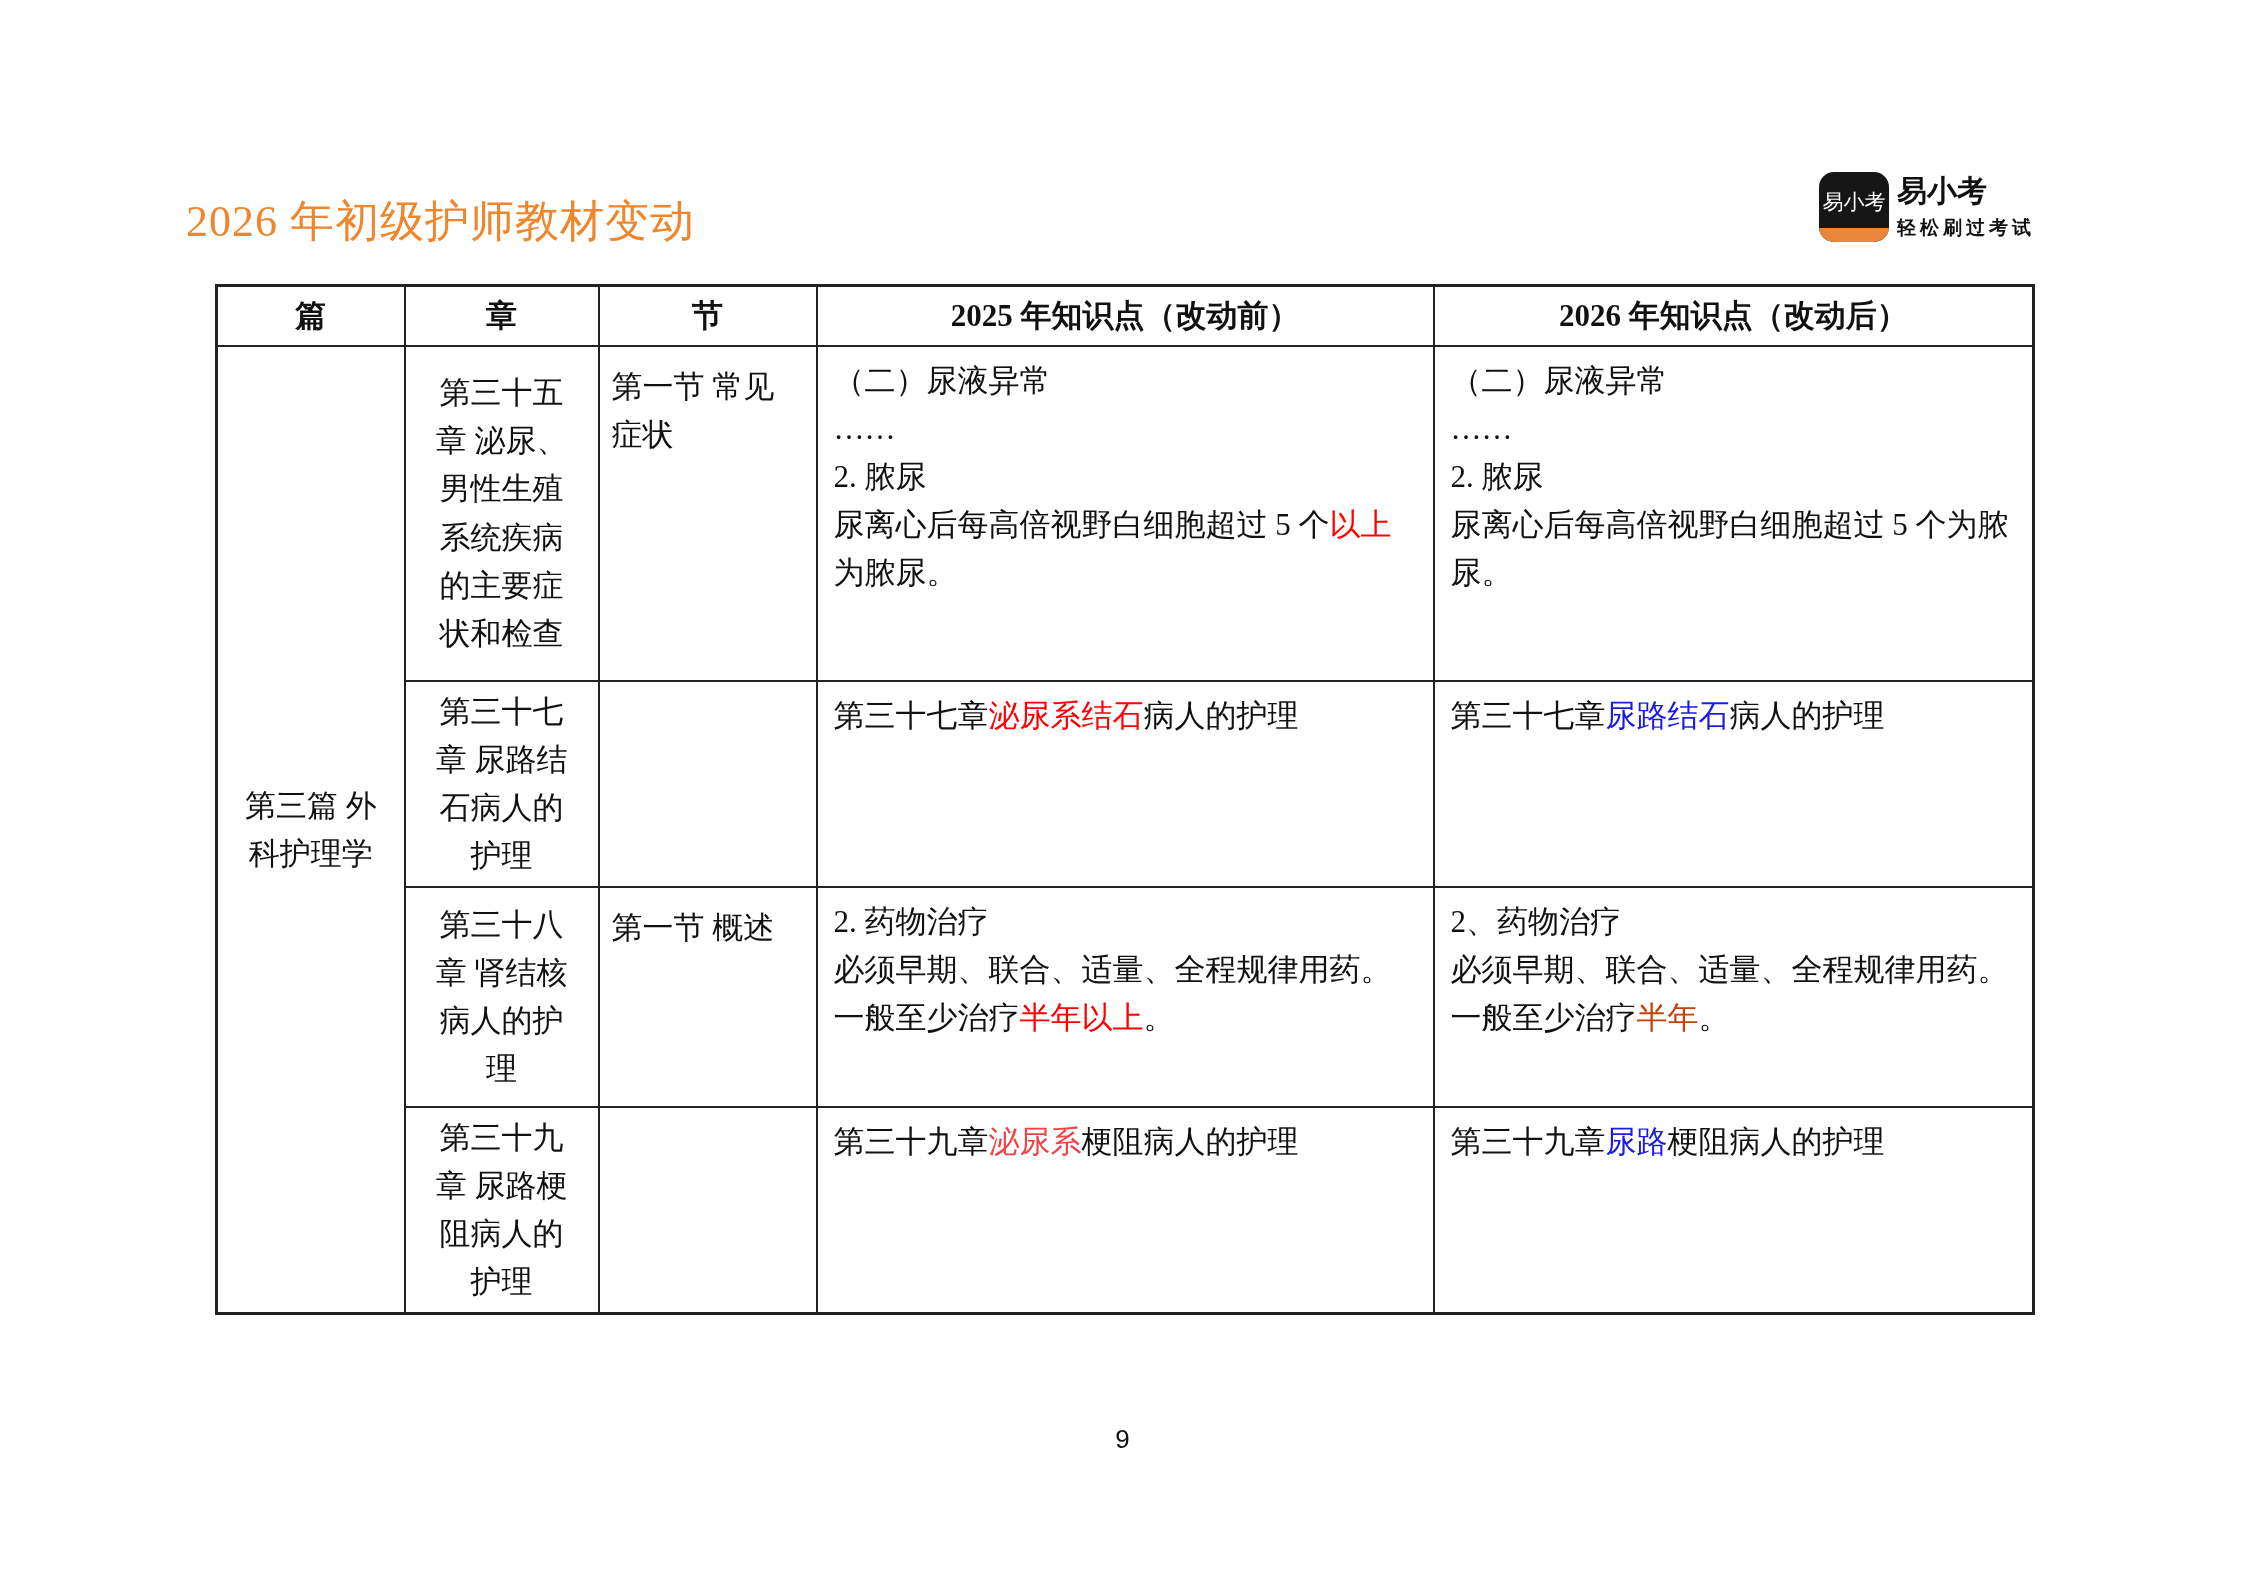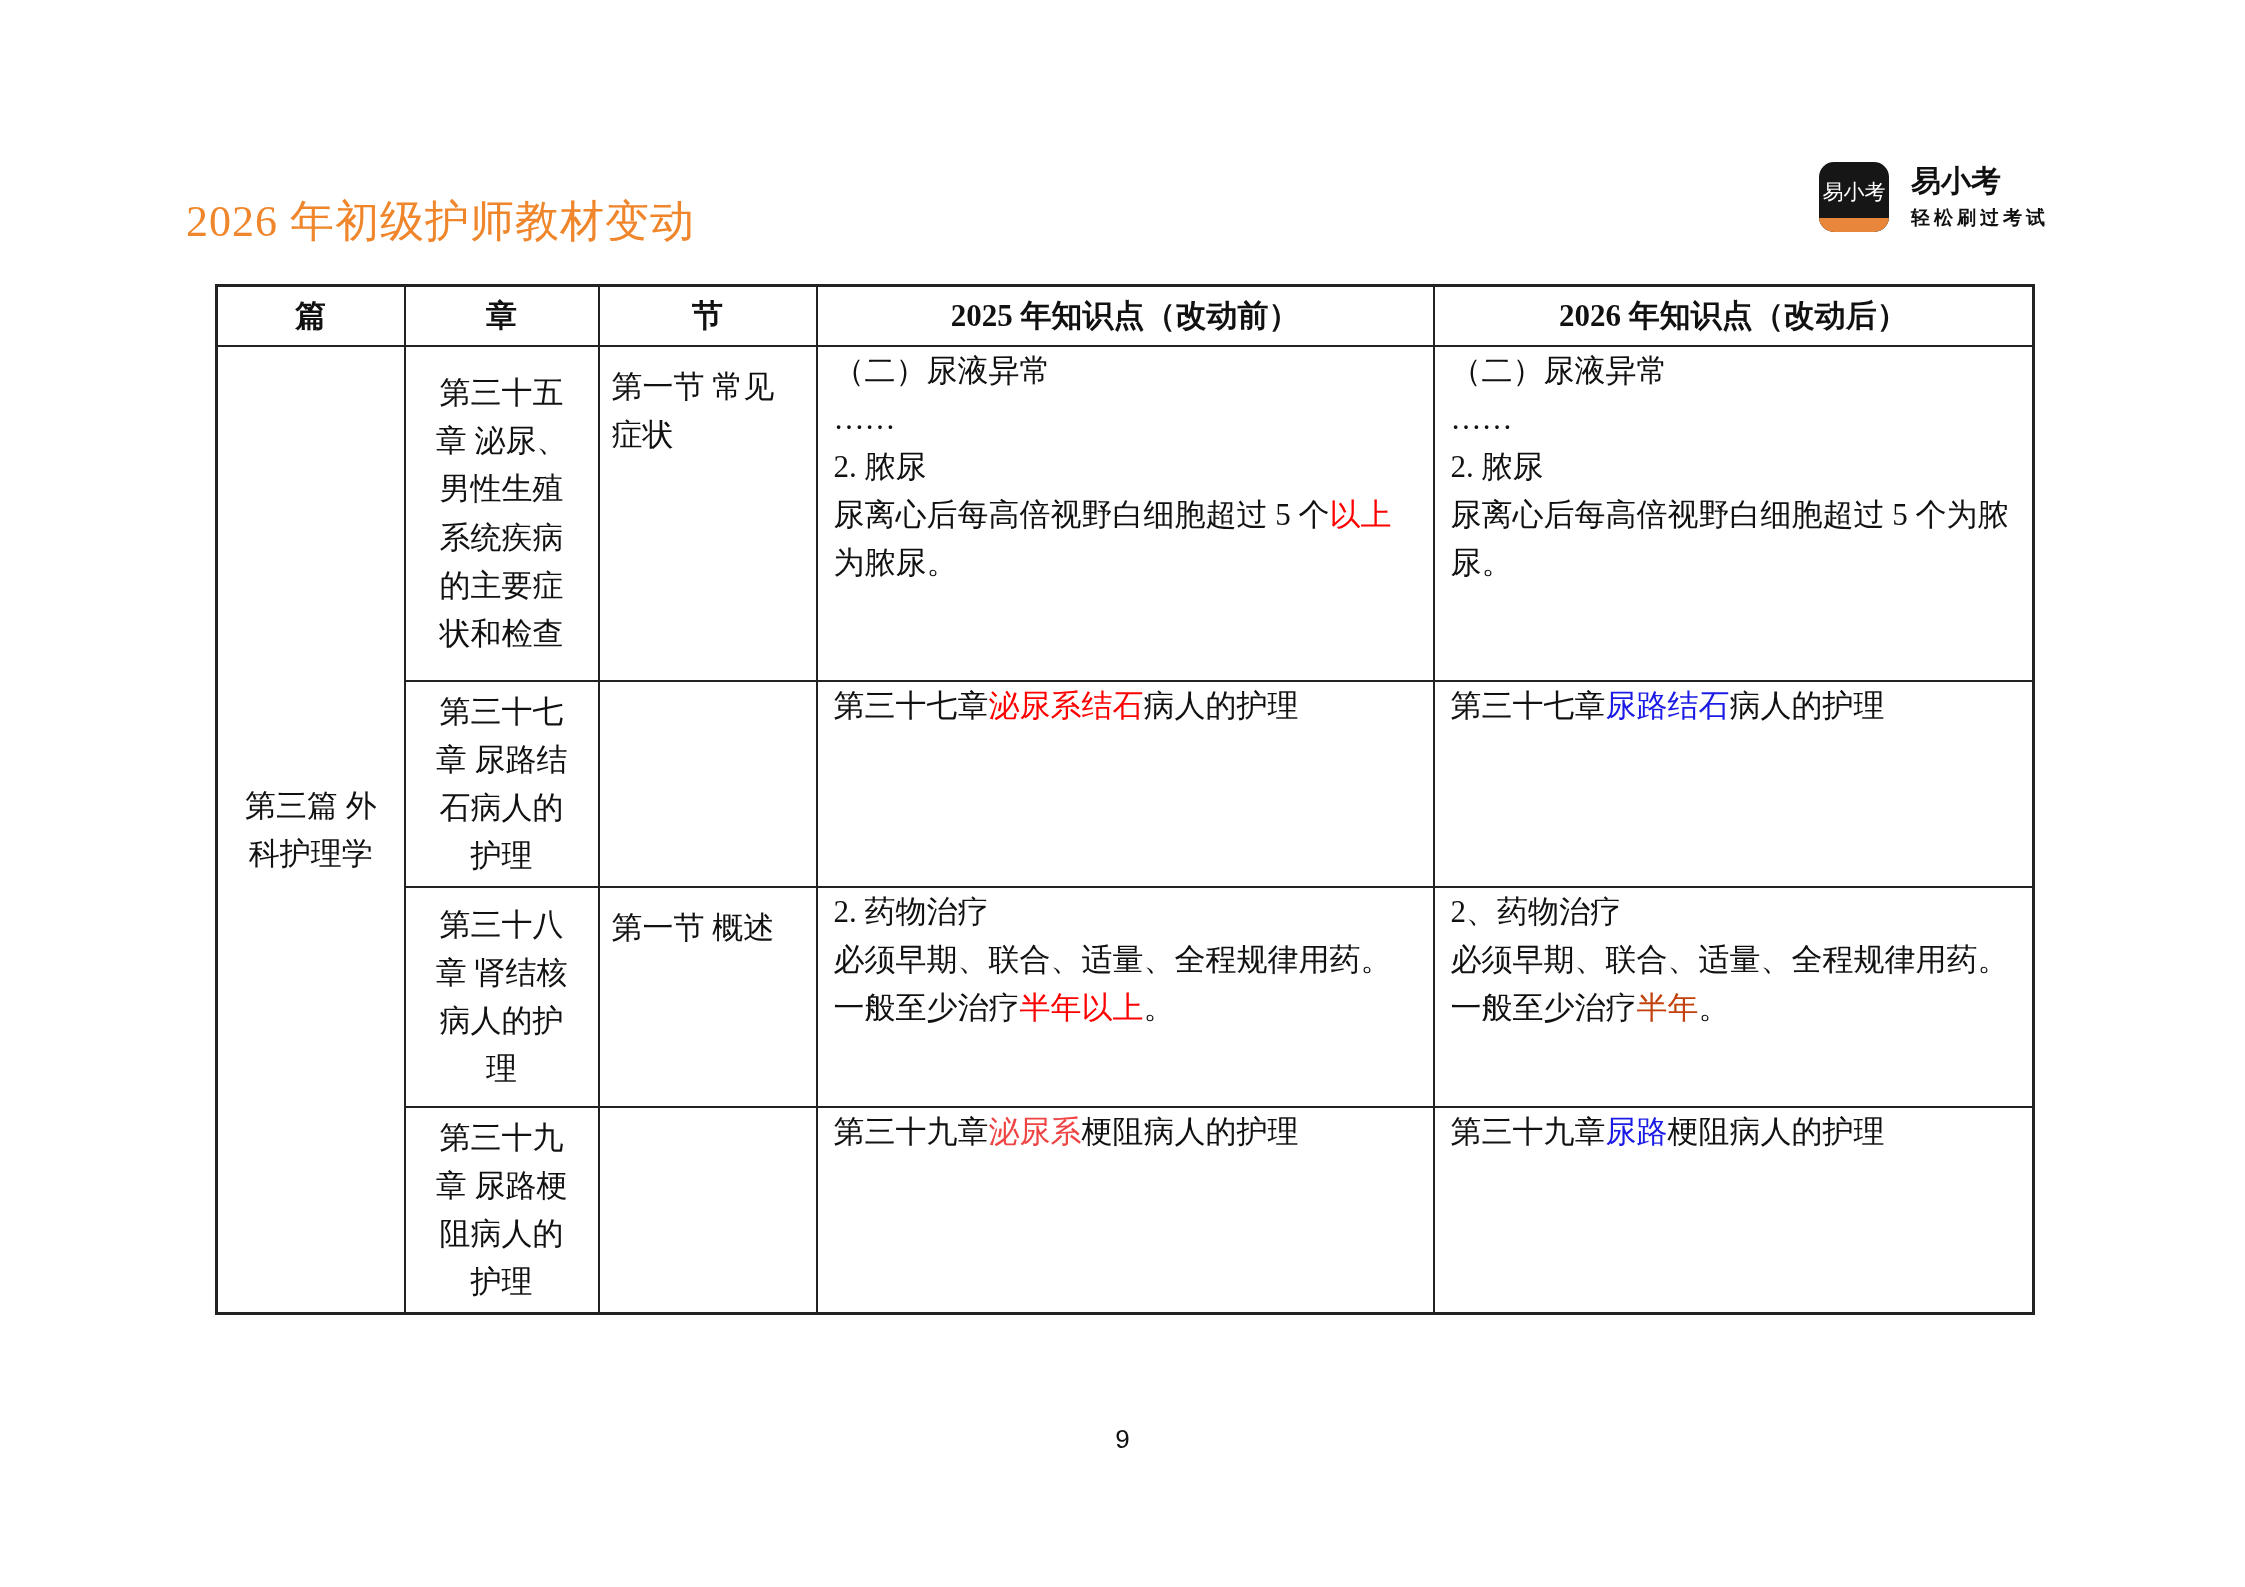--- a/index.html
+++ b/index.html
@@ -6,21 +6,21 @@
   body{
     width:2245px;height:1587px;background:#ffffff;position:relative;
     font-family:"Liberation Serif","DejaVu Serif",serif;color:#111;
     overflow:hidden;
   }
   .title{
     position:absolute;left:186px;top:192px;
     font-size:44px;color:var(--title-orange,#F0862B);
     letter-spacing:1px;
   }
-  .brand{position:absolute;left:1811px;top:162px;display:flex;gap:22px;align-items:flex-start;padding-left:8px;}
+  .brand{position:absolute;left:1811px;top:172px;display:flex;gap:8px;align-items:flex-start;padding-left:8px;}
   .logo{
     width:70px;height:70px;background:#161616;border-radius:15px;
     position:relative;overflow:hidden;display:flex;align-items:center;justify-content:center;
     flex:0 0 auto;
   }
   .logo-text{color:#fff;font-size:21px;font-family:"Liberation Sans",sans-serif;margin-bottom:10px;}
   .logo-strip{position:absolute;left:0;right:0;bottom:0;height:14px;background:var(--logo-orange,#E8873C);}
   .brand-name{
     font-size:30px;font-weight:bold;line-height:1.25;
     font-family:"Liberation Sans",sans-serif;color:#101010;
@@ -37,21 +37,21 @@
   .changes th{
     font-size:31px;font-weight:bold;text-align:center;vertical-align:middle;
     height:58px;padding:0;
   }
   .changes td{
     font-size:31px;line-height:1.55;white-space:pre-line;
   }
   td.pian{text-align:center;vertical-align:middle;padding:4px;}
   td.chapter{text-align:center;vertical-align:middle;padding:6px 20px;}
   td.section{text-align:left;vertical-align:top;padding:16px 12px;}
-  td.content{text-align:left;vertical-align:top;padding:0 16px;}
+  td.content{text-align:left;vertical-align:top;padding:10px 16px;}
   tr.r1{height:335px;}
   tr.r2{height:190px;}
   tr.r3{height:220px;}
   tr.r4{height:174px;}
   .page-number{
     position:absolute;left:0;width:2245px;top:1424px;text-align:center;
     font-family:"Liberation Sans",sans-serif;font-size:26px;color:#111;
   }
 </style>
 </head>

